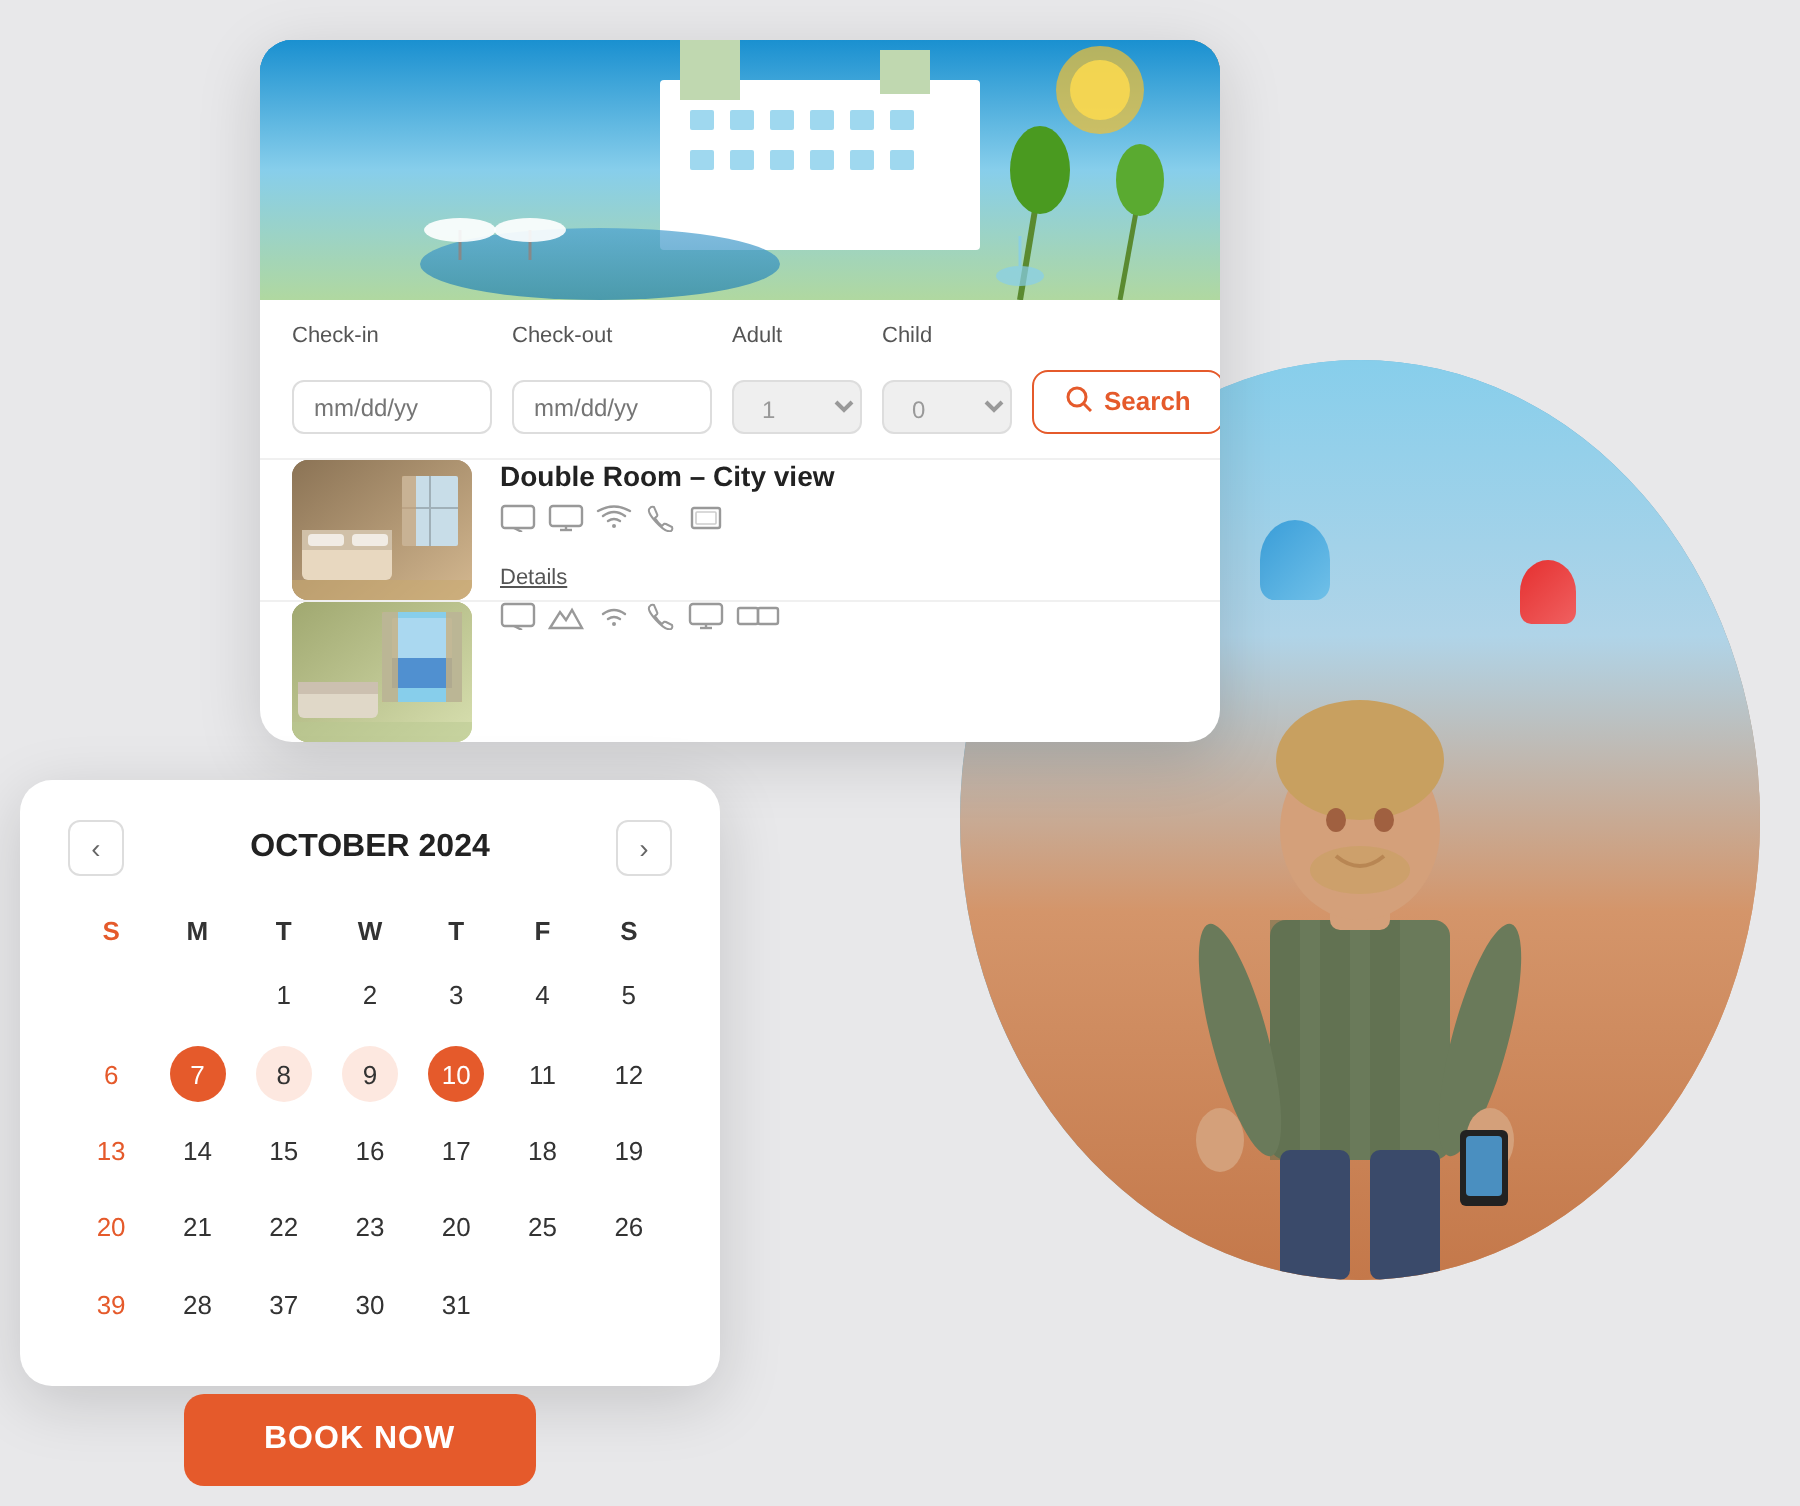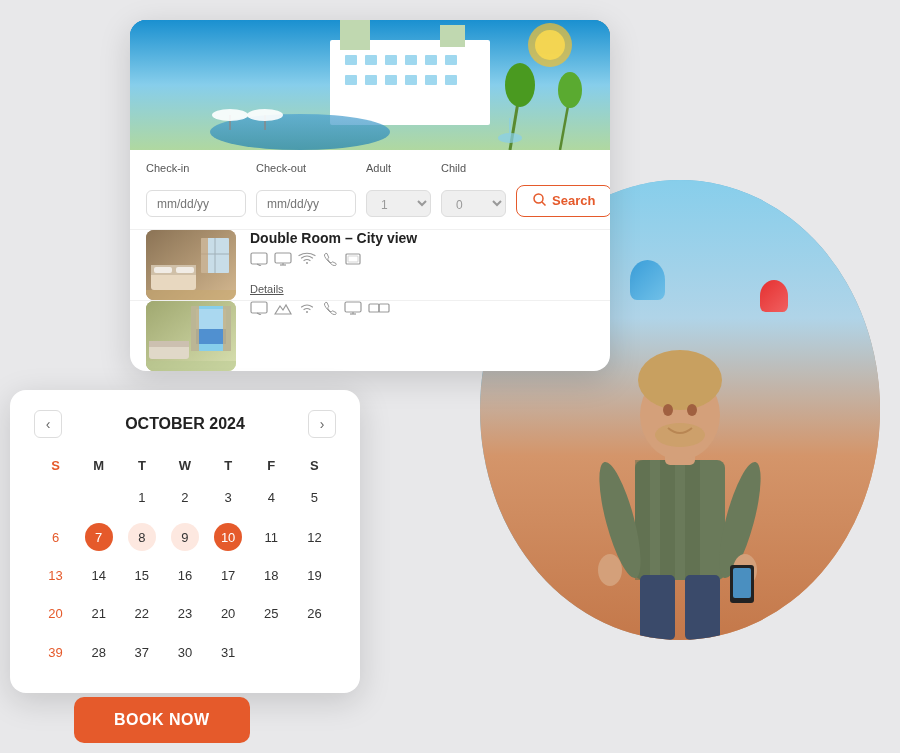--- a/index.html
+++ b/index.html
@@ -293,21 +293,21 @@
     .cal-grid td.in-range .day-num {
       background: #fde8e0;
       color: #333;
       border-radius: 50%;
     }
 
     
     .book-now-btn {
       position: absolute;
       bottom: 10px;
-      left: 74px;
+      left: 92px;
       background: #e55a2b;
       color: white;
       border: none;
       border-radius: 10px;
       padding: 14px 40px;
       font-size: 16px;
       font-weight: 700;
       cursor: pointer;
       z-index: 25;
       letter-spacing: 0.5px;

